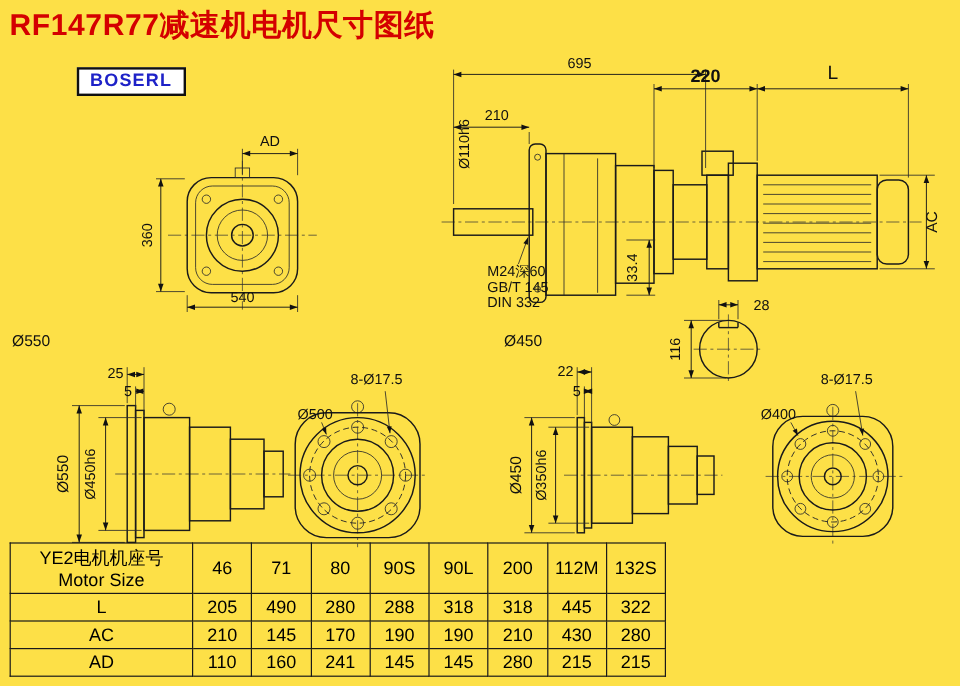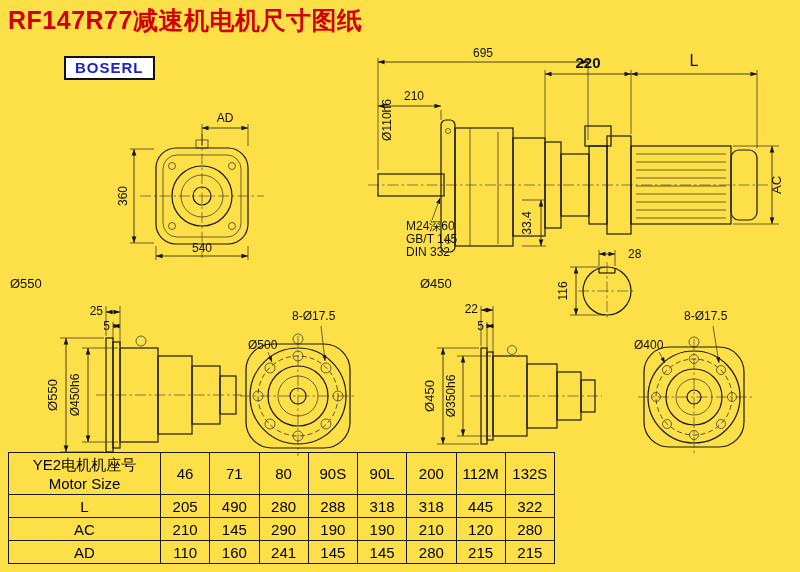--- a/index.html
+++ b/index.html
@@ -304,25 +304,25 @@
           <td>288</td>
           <td>318</td>
           <td>318</td>
           <td>445</td>
           <td>322</td>
         </tr>
         <tr>
           <th>AC</th>
           <td>210</td>
           <td>145</td>
-          <td>290</td>
+          <td>170</td>
           <td>190</td>
           <td>190</td>
           <td>210</td>
-          <td>120</td>
+          <td>430</td>
           <td>280</td>
         </tr>
         <tr>
           <th>AD</th>
           <td>110</td>
           <td>160</td>
           <td>241</td>
           <td>145</td>
           <td>145</td>
           <td>280</td>

